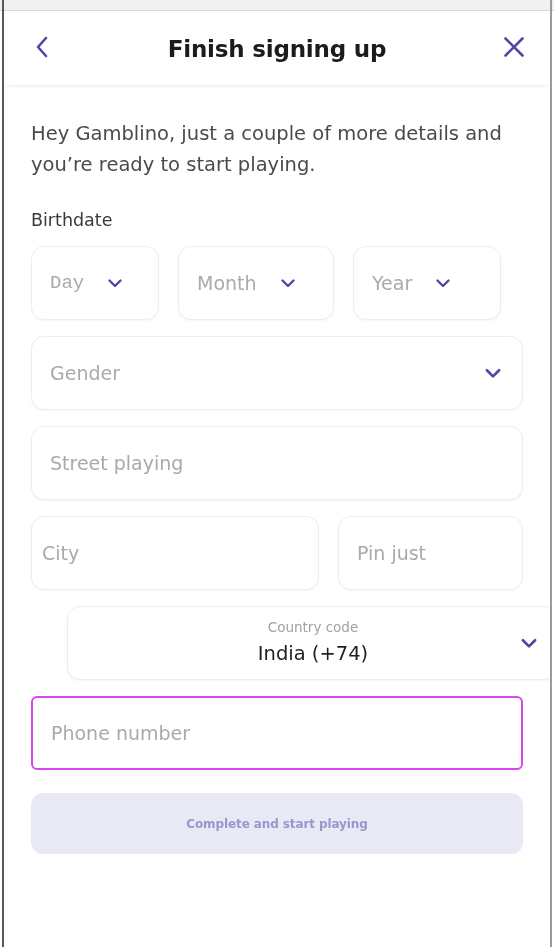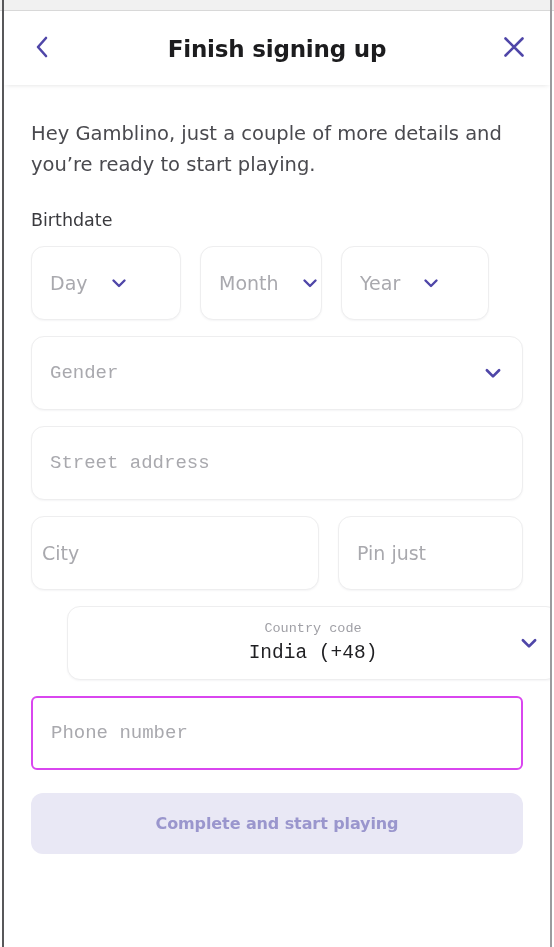--- a/index.html
+++ b/index.html
@@ -125,21 +125,21 @@
     background: #ffffff;
     border: 1px solid #eeeeef;
     border-radius: 13px;
     box-shadow: 0 1px 2px rgba(30,30,40,0.045);
     display: flex;
     align-items: center;
     padding: 0 18px;
     cursor: text;
   }
   .field.dropdown { cursor: pointer; }
-  .field.full { width: 100%; margin-top: 16px; font-family: Liberation Mono, monospace; }
+  .field.full { width: 100%; margin-top: 16px; }
 
   .ph {
     font-size: 19px;
     color: #a9a9ae;
     font-weight: 400;
     white-space: nowrap;
   }
   .val {
     font-size: 19.5px;
     color: #1f1f22;
@@ -175,37 +175,37 @@
   }
 
   
   .field.focused {
     border: 2px solid #d946ef;
     box-shadow: none;
     border-radius: 6px;
   }
 
   
-  .bd-day   { width: 150px; }
-  .bd-month { width: 122px; }
+  .bd-day   { width: 128px; font-family: Liberation Mono, monospace; }
+  .bd-month { width: 156px; }
   .bd-year  { width: 148px; }
 
   .city  { width: 288px; padding-left: 10px; }
   .pin   { width: 185px; }
 
   
   .submit {
     margin-top: 23px;
     width: 100%;
     height: 61px;
     border: none;
     border-radius: 12px;
     background: #e9e8f5;
     color: #9a96cd;
-    font-size: 16px;
+    font-size: 12px;
     font-weight: 700;
     font-family: "DejaVu Sans", "Liberation Sans", sans-serif;
     letter-spacing: -0.1px;
     cursor: default;
   }
 </style>
 </head>
 <body>
 
 <div id="viewport">
@@ -279,37 +279,37 @@
         <span class="ph">Gender</span>
         <span class="chev-right">
           <svg width="20" height="20" viewBox="0 0 18 18" fill="none" xmlns="http://www.w3.org/2000/svg" aria-hidden="true">
             <path d="M3.5 6.5 L9 12 L14.5 6.5" stroke="#4f46a8" stroke-width="2.4" stroke-linecap="round" stroke-linejoin="round"></path>
           </svg>
         </span>
       </div>
 
       
       <div class="field full">
-        <span class="ph">Street address</span>
+        <span class="ph">Street playing</span>
       </div>
 
       
       <div class="field-row">
         <div class="field city">
           <span class="ph">City</span>
         </div>
         <div class="field pin">
           <span class="ph">Pin just</span>
         </div>
       </div>
 
       
       <div class="field dropdown full stacked">
         <span class="floatlabel">Country code</span>
-        <span class="val">India (+48)</span>
+        <span class="val">India (+74)</span>
         <span class="chev-right">
           <svg width="20" height="20" viewBox="0 0 18 18" fill="none" xmlns="http://www.w3.org/2000/svg" aria-hidden="true">
             <path d="M3.5 6.5 L9 12 L14.5 6.5" stroke="#4f46a8" stroke-width="2.4" stroke-linecap="round" stroke-linejoin="round"></path>
           </svg>
         </span>
       </div>
 
       
       <div class="field full focused">
         <span class="ph">Phone number</span>

